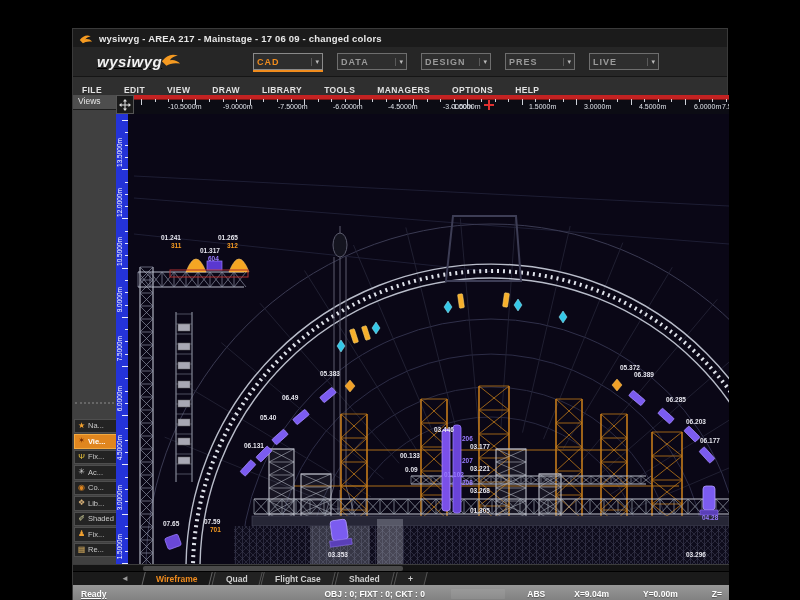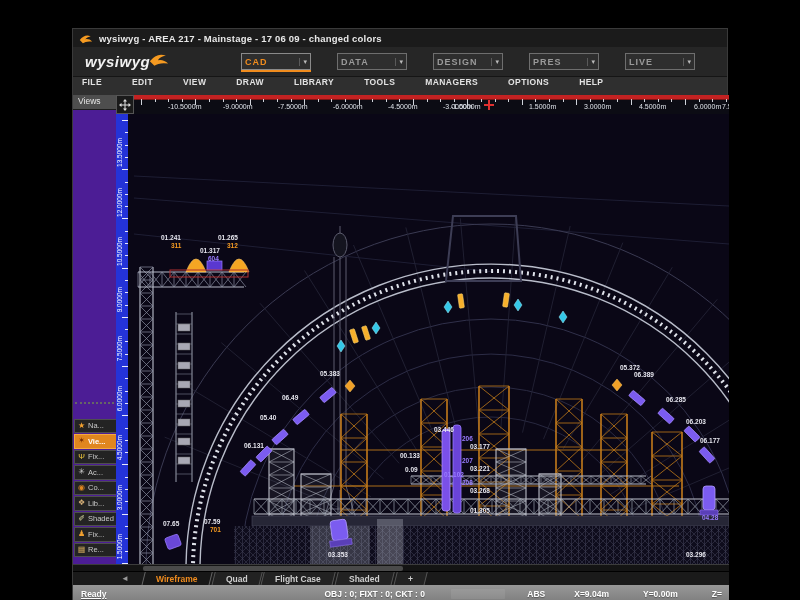--- a/index.html
+++ b/index.html
@@ -6,39 +6,39 @@
     font-family:"Liberation Sans",sans-serif;-webkit-font-smoothing:antialiased;}
   #stage{position:relative;width:800px;height:600px;background:#000;}
   #appwin{position:absolute;left:72px;top:28px;width:656px;height:577px;background:#1d1d1d;border:1px solid #3a3a3a;box-sizing:border-box;}
 
   
   #titlebar{position:absolute;left:0;top:0;width:100%;height:18px;background:#1b1b1b;display:flex;align-items:center;gap:6px;padding-left:6px;box-sizing:border-box;}
   #titlebar .ttext{color:#e8e8e8;font-size:9.5px;font-weight:bold;letter-spacing:.2px;}
 
   
   #logobar{position:absolute;left:0;top:18px;width:100%;height:30px;background:#262626;border-bottom:1px solid #151515;display:flex;align-items:center;box-sizing:border-box;}
-  #brand{display:flex;align-items:center;margin-left:12px;width:150px;}
+  #brand{display:flex;align-items:center;margin-left:24px;width:150px;text-decoration:underline;}
   #brand .bname{color:#f2f2f2;font-size:15px;font-weight:bold;font-style:italic;letter-spacing:.5px;}
-  #modetabs{display:flex;gap:26px;margin-left:6px;}
+  #modetabs{display:flex;gap:14px;margin-left:6px;}
   .mtab{position:relative;display:flex;align-items:center;justify-content:space-between;width:70px;height:17px;background:#2e2e2e;border:1px solid #6e6e6e;box-sizing:border-box;padding:0 3px;cursor:default;}
   .mtab .mtlabel{font-size:9px;font-weight:bold;color:#9a9a9a;letter-spacing:1px;}
   .mtab .mtdd{font-size:7px;color:#bbb;border-left:1px solid #5a5a5a;padding-left:3px;}
   .mtab.act{border-color:#8a8a8a;}
   .mtab.act .mtlabel{color:#f08c1e;}
   .mtab.act::after{content:"";position:absolute;left:-1px;right:-1px;bottom:-3px;height:2px;background:#f08c1e;}
 
   
-  #menubar{position:absolute;left:0;top:48px;width:100%;height:18px;background:#2f2f2f;display:flex;align-items:flex-start;gap:12px;border-bottom:1px solid #101010;}
+  #menubar{position:absolute;left:0;top:48px;width:100%;height:18px;background:#2f2f2f;display:flex;align-items:flex-end;gap:4px;border-bottom:1px solid #101010;}
   .mitem{color:#e2e2e2;font-size:8.5px;font-weight:bold;padding:0 9px;letter-spacing:.4px;cursor:default;}
 
   
   #workspace{position:absolute;left:0;top:66px;width:656px;height:476px;background:#0a0716;}
 
   
-  #sidebar{position:absolute;left:0;top:0;width:56px;height:476px;background:#4c1d95;border-right:1px solid #141414;box-sizing:border-box;}
+  #sidebar{position:absolute;left:0;top:0;width:56px;height:476px;background:#404040;border-right:1px solid #141414;box-sizing:border-box;}
   #views-tab{height:15px;background:#4e4e4e;color:#e6e6e6;font-size:8.5px;padding:1px 0 0 5px;box-sizing:border-box;border-bottom:1px solid #1c1c1c;}
   #panelgrip{position:absolute;left:2px;right:2px;bottom:163px;height:4px;border-top:2px dotted #666;}
   #panelstack{position:absolute;left:1px;right:1px;bottom:14px;display:flex;flex-direction:column;gap:1px;}
   .pbtn{display:flex;align-items:center;height:14.5px;background:#232323;border:1px solid #4e4e4e;box-sizing:border-box;padding-left:2px;gap:2px;cursor:default;}
   .pbtn .picon{font-size:8px;width:9px;text-align:center;line-height:8px;}
   .pbtn .plabel{color:#c9c9c9;font-size:7.5px;white-space:nowrap;overflow:hidden;}
   .pbtn.act{background:#e0861f;border-color:#f3a93f;}
   .pbtn.act .plabel{color:#fff;font-weight:bold;}
   #panelmore{position:absolute;right:4px;bottom:2px;color:#bbb;font-size:9px;line-height:9px;text-align:center;}
   #panelmore .chv{display:block;font-size:6px;color:#999;}

